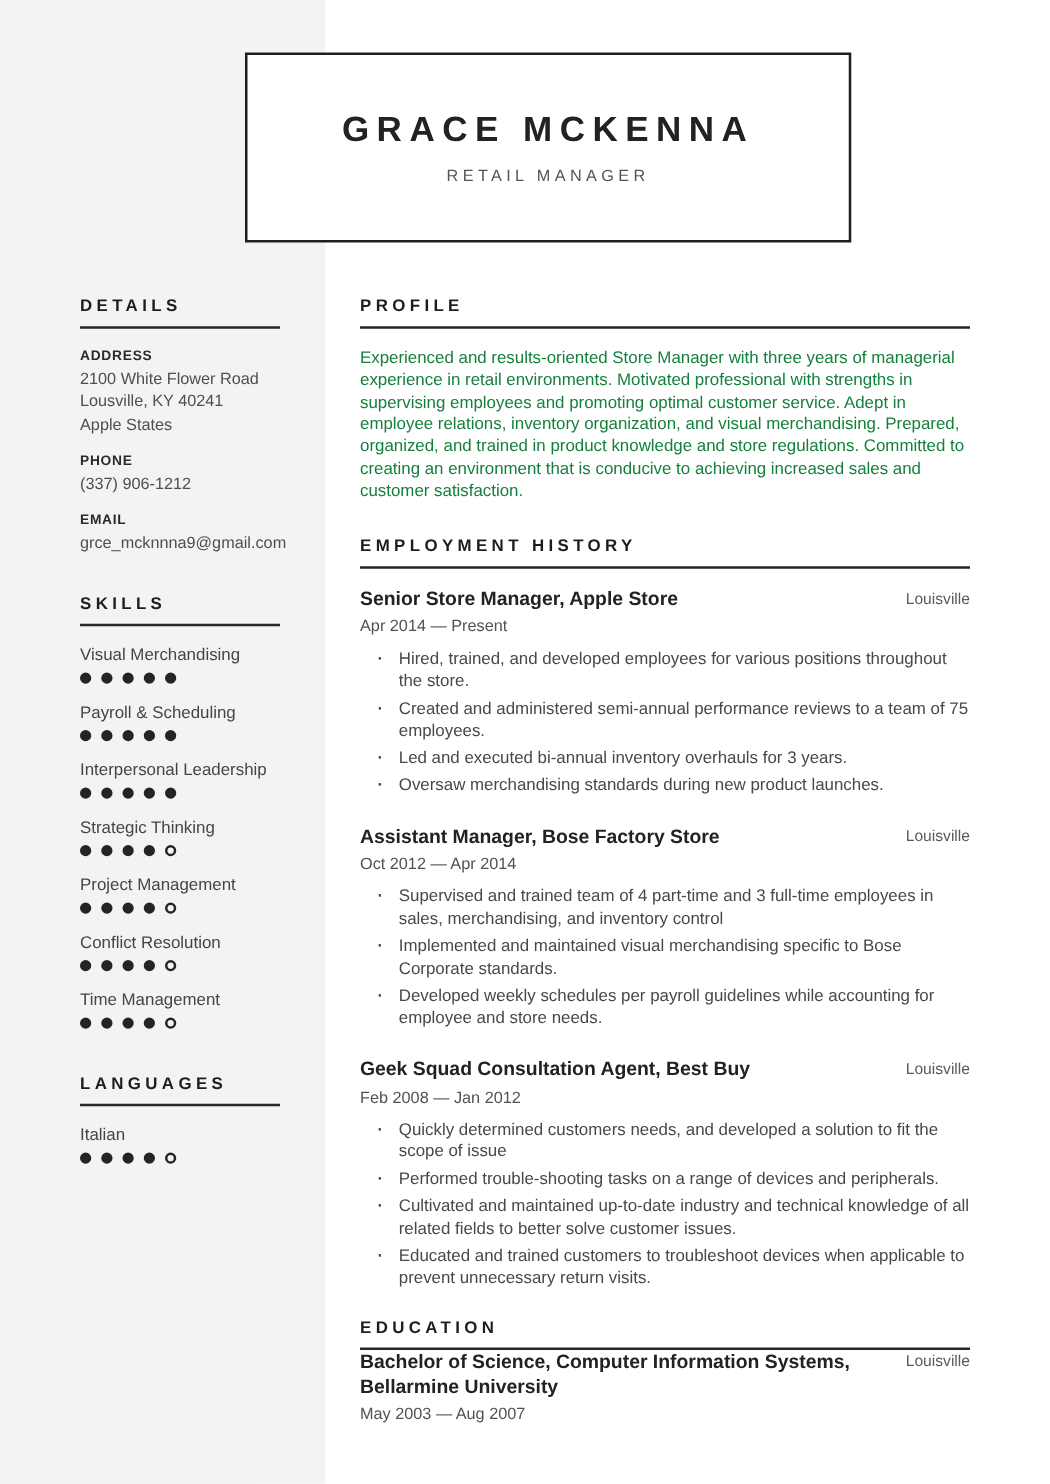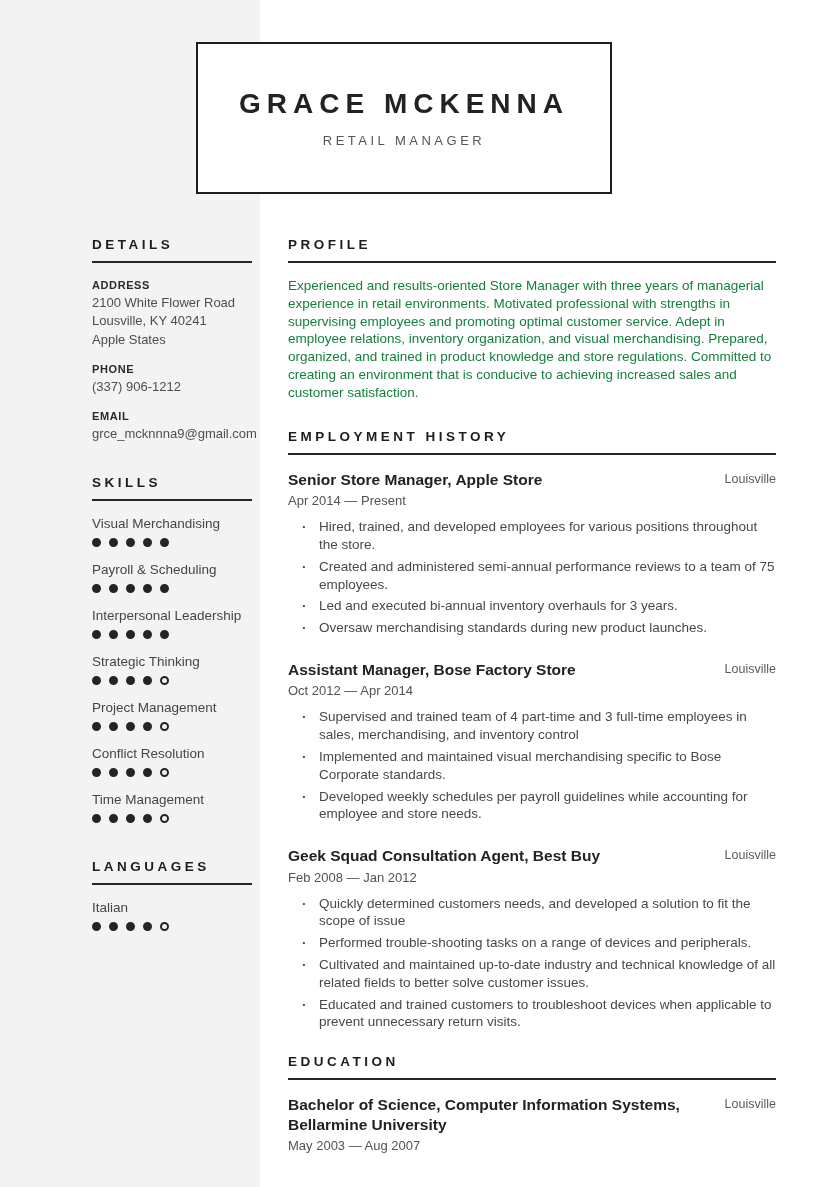--- a/index.html
+++ b/index.html
@@ -11,39 +11,38 @@
     color: #1f1f1f;
     overflow: hidden;
   }
   .sidebar-bg {
     position: absolute; left: 0; top: 0;
     width: 260px; height: 1187px;
     background: #f3f3f3;
   }
   .header-box {
     position: absolute; left: 196px; top: 42px;
-    width: 416px; height: 152px;
+    width: 485px; height: 152px;
     background: #ffffff;
     border: 2px solid #1e1e1e;
     display: flex; flex-direction: column;
     align-items: center; justify-content: center;
   }
   .person-name {
     font-size: 28px; font-weight: bold;
     letter-spacing: 6px; color: #222225;
   }
   .person-title {
     margin-top: 13px;
     font-size: 13px; letter-spacing: 3.5px;
     color: #555557;
   }
   .sidebar-content {
     position: absolute; left: 64px; top: 237px;
     width: 160px;
-    margin-left: 28px;
   }
   .main {
     position: absolute; left: 288px; top: 237px;
     width: 488px;
   }
   .section-heading {
     font-size: 13.5px; font-weight: bold;
     letter-spacing: 3.5px; color: #1d1d1f;
     padding-bottom: 9px;
     border-bottom: 2px solid #262628;
@@ -95,21 +94,21 @@
     font-size: 13.5px; line-height: 1.32;
     color: #48484a;
     margin-bottom: 4px;
   }
   .bullets li::before {
     content: "\00B7";
     position: absolute; left: 14px; top: 0;
     color: #48484a; font-weight: bold;
   }
   .education-block { margin-top: 14px; }
-  .degree { margin-top: 15px; }
+  .degree { }
 </style>
 </head>
 <body>
 
 <div class="sidebar-bg"></div>
 
 <div class="header-box">
   <div class="person-name">GRACE MCKENNA</div>
   <div class="person-title">RETAIL MANAGER</div>
 </div>

